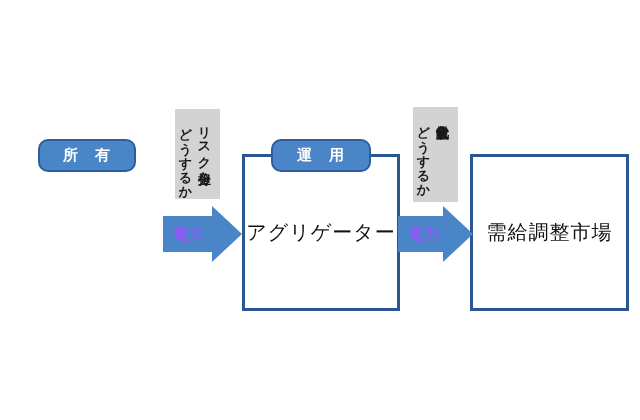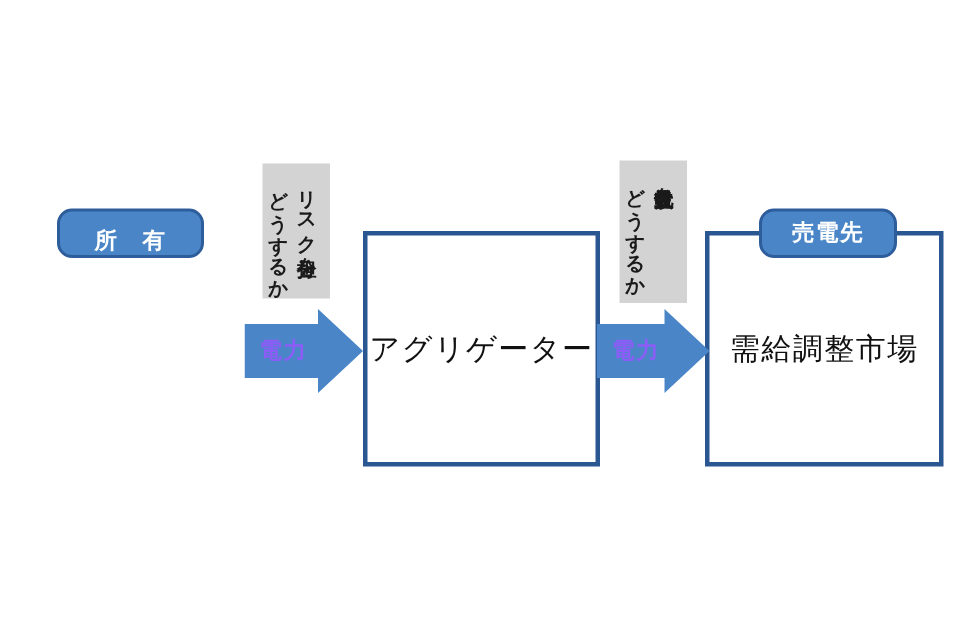--- a/index.html
+++ b/index.html
@@ -39,33 +39,33 @@
     padding:9px 6px 6px 6px;
     color:#1a1a1a;font-size:13px;font-weight:600;line-height:19px;
   }
   .note span{display:block;white-space:nowrap;}
 </style>
 </head>
 <body>
 
 <div id="stage">
 
-  <div class="pill" style="left:38px;width:98px;align-items:flex-end;">
+  <div class="pill" style="left:38px;width:98px;">
     <span>所　有</span>
   </div>
 
   <div class="box" style="left:242px;width:158px;justify-content:center;">
     <div class="box-name name-md">アグリゲーター</div>
   </div>
+  <div class="pill" style="left:271px;width:100px;">
+    <span>運　用</span>
+  </div>
 
   <div class="box" style="left:454px;width:159px;margin-left:16px;">
     <div class="box-name name-md">需給調整市場</div>
-  </div>
-  <div class="pill" style="left:506px;width:92px;">
-    <span>売電先</span>
   </div>
 
   <div class="arrow" style="left:163px;width:79px;">
     <svg width="79" height="56" viewBox="0 0 79 56">
       <polygon points="0,10 49,10 49,0 79,28 49,56 49,46 0,46" fill="#4a86c7"></polygon>
     </svg>
     <span class="arrow-label">電力</span>
   </div>
 
   <div class="arrow" style="left:398px;width:75px;">

